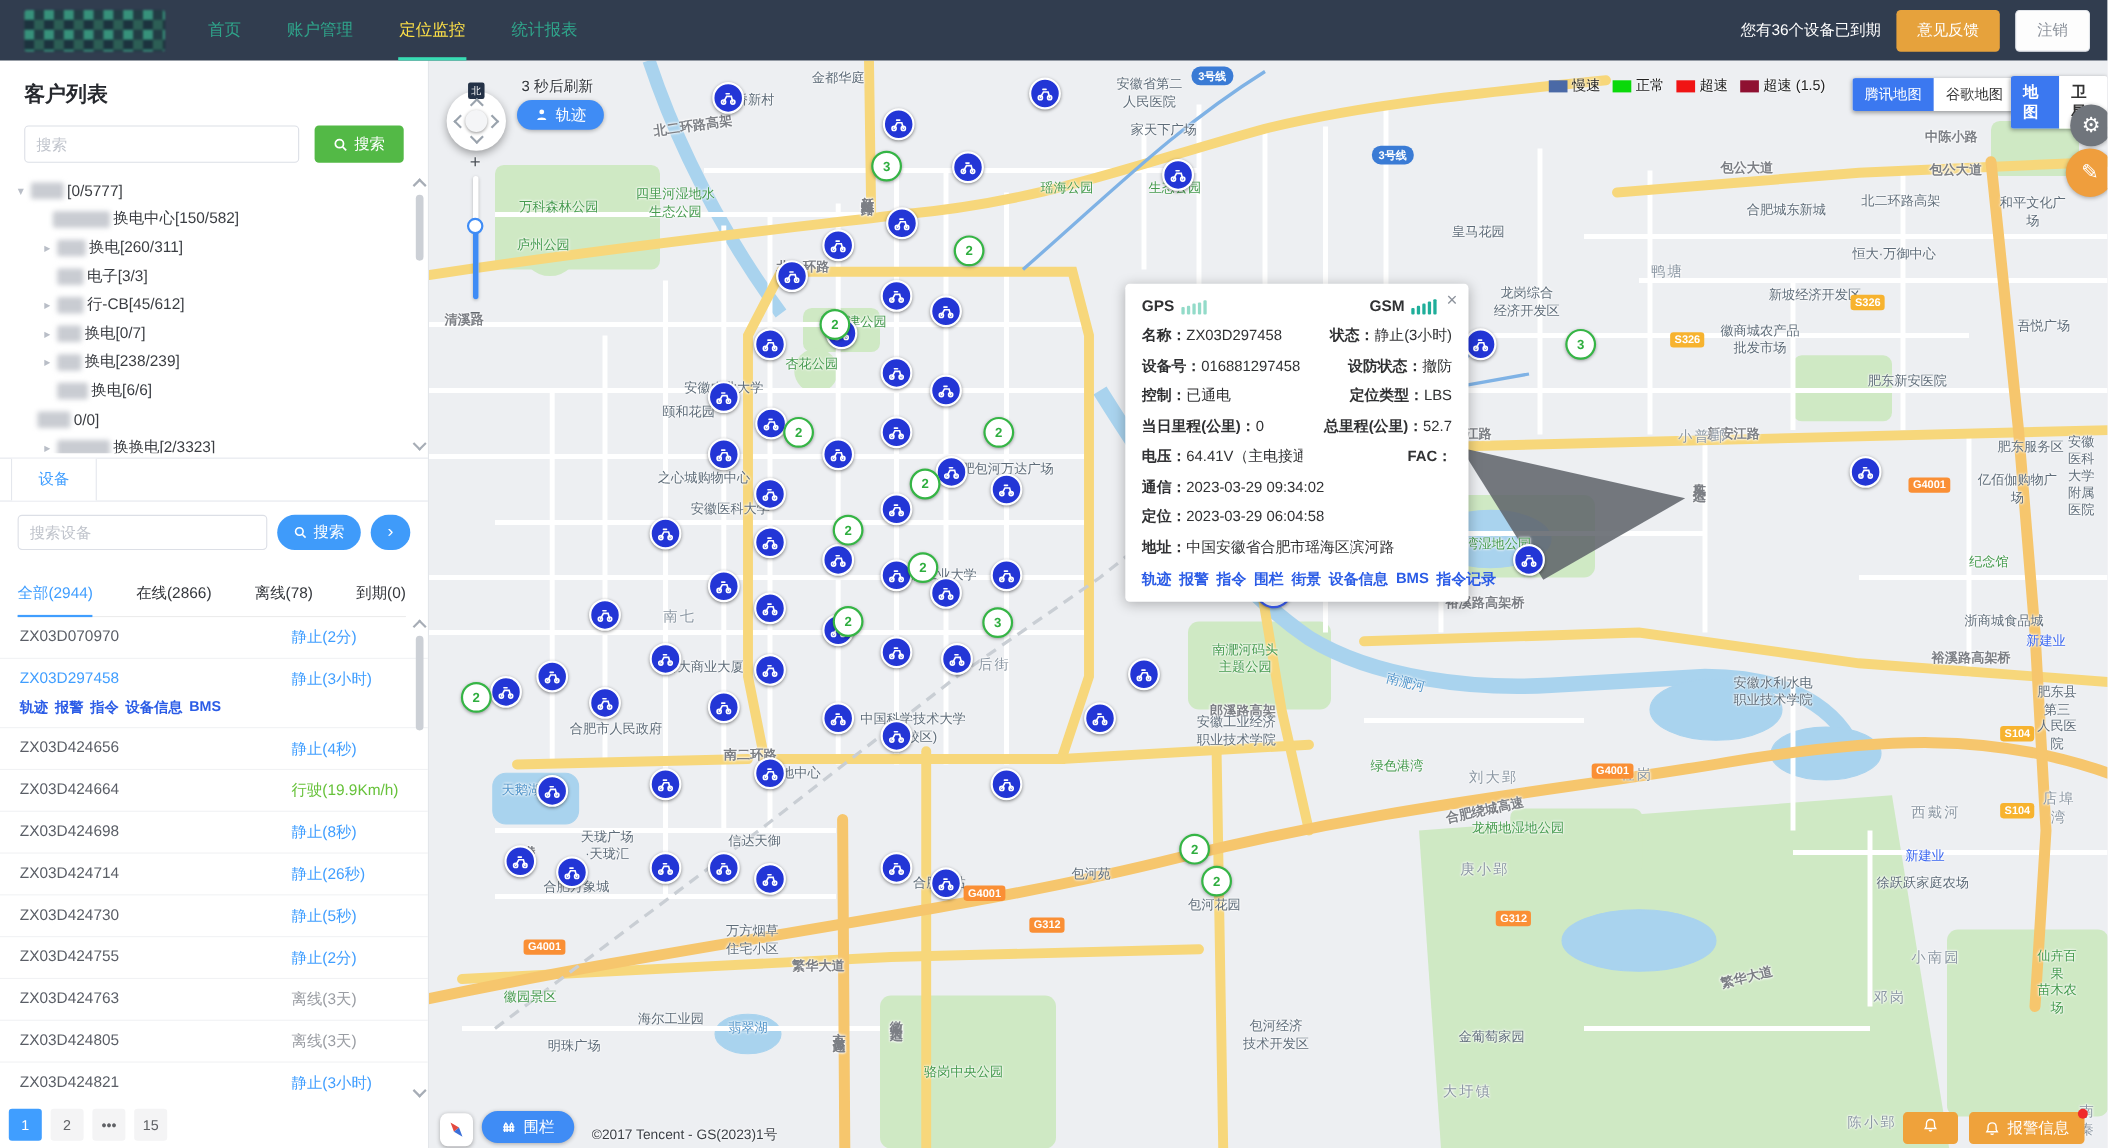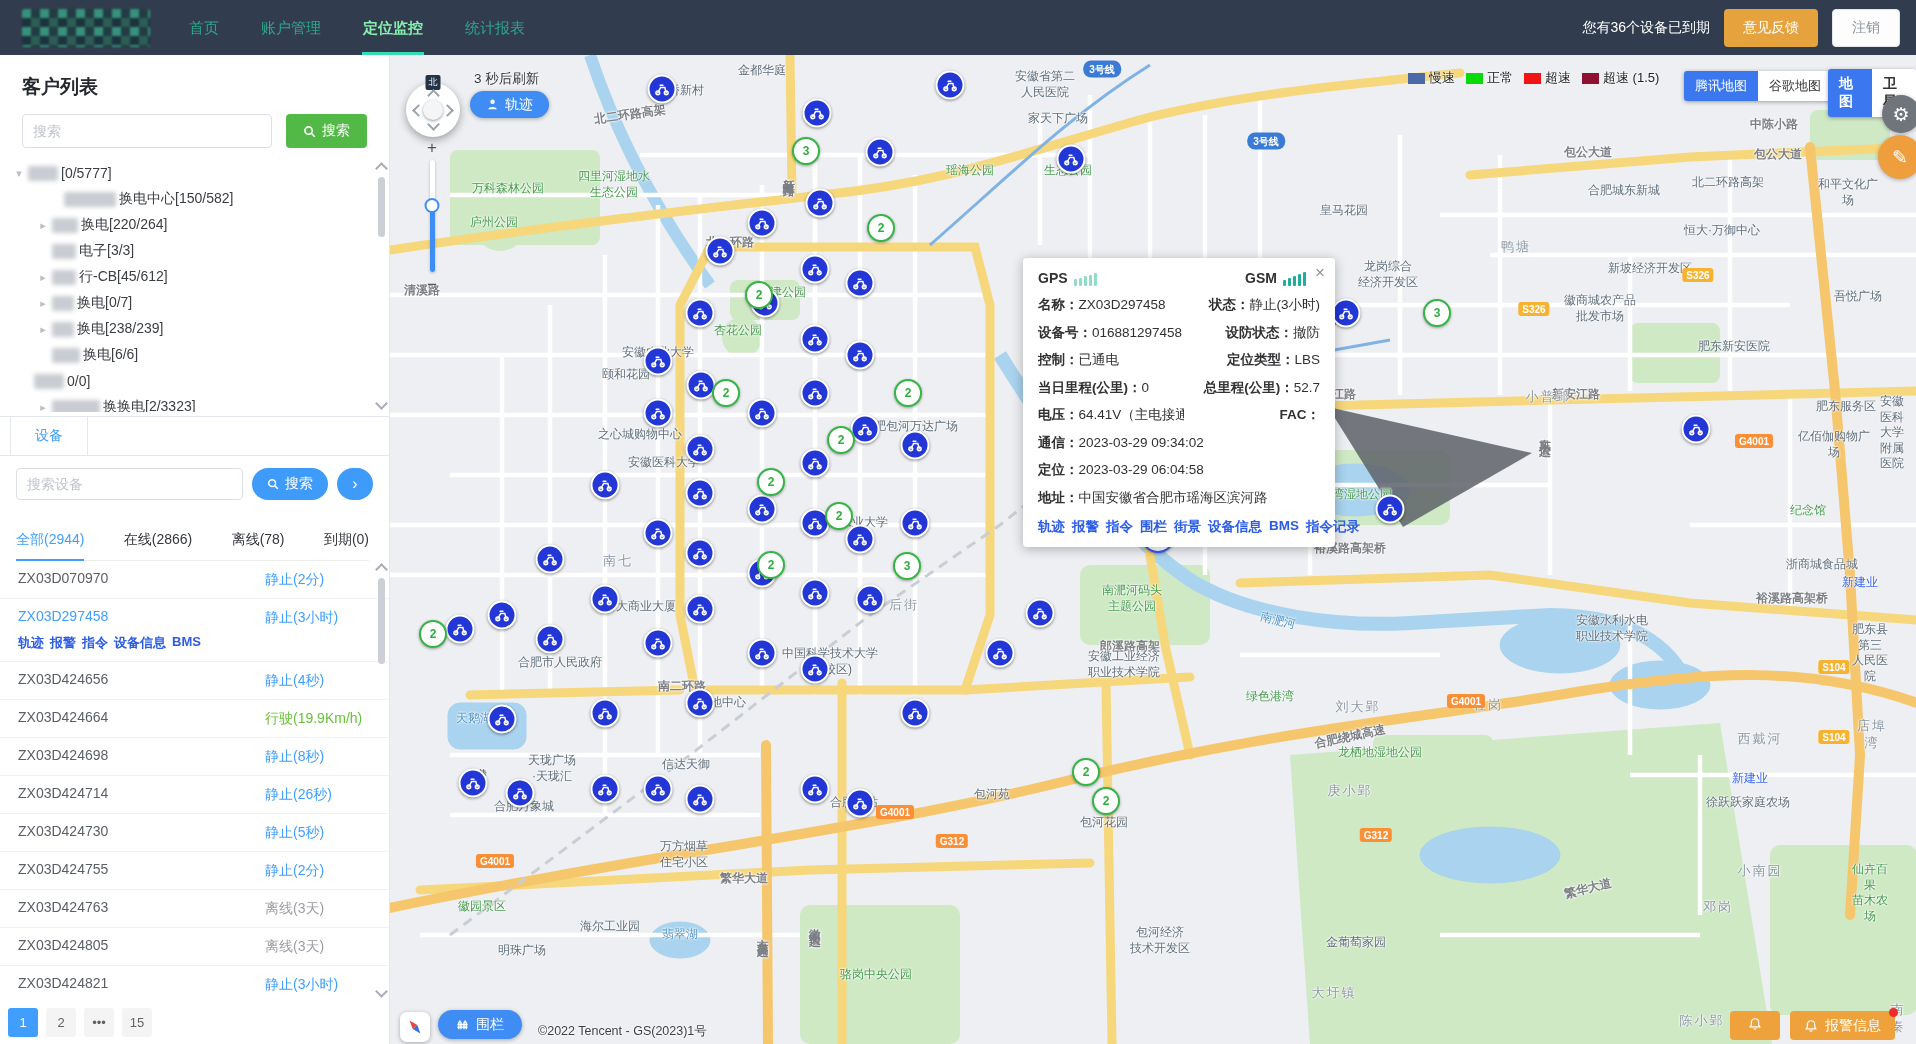--- a/index.html
+++ b/index.html
@@ -4,21 +4,21 @@
 <style>
   html,body{margin:0;padding:0;}
   body{width:1916px;height:1044px;overflow:hidden;font-family:"Liberation Sans","DejaVu Sans",sans-serif;background:#fff;-webkit-font-smoothing:antialiased;}
   
   #navbar{height:55px;background:#313d4f;display:flex;align-items:center;position:relative;z-index:50;}
   .logo{width:128px;height:38px;margin-left:22px;border-radius:3px;flex:none;
     background-image:conic-gradient(from 0deg,#223c44 25%,#2c5e55 0 50%,#1c333e 0 75%,#37917b 0);
     background-size:18px 18px;filter:blur(1.2px);}
   #nav-menu{display:flex;height:100%;margin-left:18px;}
   .nav-item{padding:0 21px;line-height:55px;font-size:15px;color:#2fa58b;cursor:pointer;position:relative;}
-  .nav-item.active{color:#86efac;font-weight:bold;}
+  .nav-item.active{color:#fde047;font-weight:normal;}
   .nav-item.active::after{content:"";position:absolute;left:20px;right:20px;bottom:0;height:3px;background:#38dcb4;}
   .nav-right{margin-left:auto;display:flex;align-items:center;gap:14px;margin-right:16px;}
   .notice{color:#fff;font-size:14px;}
   .btn-feedback{background:#e6a23c;color:#fff;border-radius:4px;padding:10px 19px;font-size:14px;cursor:pointer;}
   .btn-logout{background:#fdfdfd;color:#8d939c;border:1px solid #e2e5ea;border-radius:4px;padding:9px 19px;font-size:14px;cursor:pointer;}
   
   #main{display:flex;height:989px;}
   #sidebar{width:389px;flex:none;background:#fff;display:flex;flex-direction:column;border-right:1px solid #e3e6ea;position:relative;z-index:40;}
   
   .sb-title{font-size:19px;font-weight:bold;color:#26292e;margin:20px 0 0 22px;line-height:24px;}
@@ -159,29 +159,29 @@
         <span>搜索</span>
       </button>
     </div>
     <div id="tree">
 
     <div class="tree-item" style="padding-left: 10px;">
           <span class="caret">▾</span>
           <span class="blurbox" style="width: 30px;"></span>
           <span class="suffix">[0/5777]</span>
         </div>
-        <div class="tree-item" style="padding-left: 46px;">
+        <div class="tree-item" style="padding-left: 30px;">
           <span class="caret"></span>
           <span class="blurbox" style="width: 52px;"></span>
           <span class="suffix">换电中心[150/582]</span>
         </div>
         <div class="tree-item" style="padding-left: 34px;">
           <span class="caret">▸</span>
           <span class="blurbox" style="width: 26px;"></span>
-          <span class="suffix">换电[220/264]</span>
+          <span class="suffix">换电[260/311]</span>
         </div>
         <div class="tree-item" style="padding-left: 34px;">
           <span class="caret"></span>
           <span class="blurbox" style="width: 24px;"></span>
           <span class="suffix">电子[3/3]</span>
         </div>
         <div class="tree-item" style="padding-left: 34px;">
           <span class="caret">▸</span>
           <span class="blurbox" style="width: 24px;"></span>
           <span class="suffix">行-CB[45/612]</span>
@@ -1182,21 +1182,21 @@
       </span>
     </div>
     <div class="mapctl" id="fence-btn">
       <span class="icon">
         <svg width="13" height="13" viewBox="0 0 14 14" fill="none" stroke="#fff" stroke-width="1.5">
             <path d="M3 12 V5 L4.2 3.4 L5.4 5 V12 M8.6 12 V5 L9.8 3.4 L11 5 V12 M1.5 7 H12.5 M1.5 10 H12.5"></path>
           </svg>
       </span>
       <span>围栏</span>
     </div>
-    <div class="mapctl" id="map-copyright">©2022 Tencent - GS(2023)1号</div>
+    <div class="mapctl" id="map-copyright">©2017 Tencent - GS(2023)1号</div>
 
     <div class="mapctl" id="bell-btn">
       <span>
         <svg width="14" height="14" viewBox="0 0 16 16" fill="none" stroke="#fff" stroke-width="1.4">
             <path d="M8 2 c-2.6 0 -4.2 1.9 -4.2 4.3 V9 L2.5 11.3 H13.5 L12.2 9 V6.3 C12.2 3.9 10.6 2 8 2 Z"></path>
             <path d="M6.6 13 a1.5 1.5 0 0 0 2.8 0"></path>
           </svg>
       </span>
     </div>
     <div class="mapctl" id="alarm-btn">

